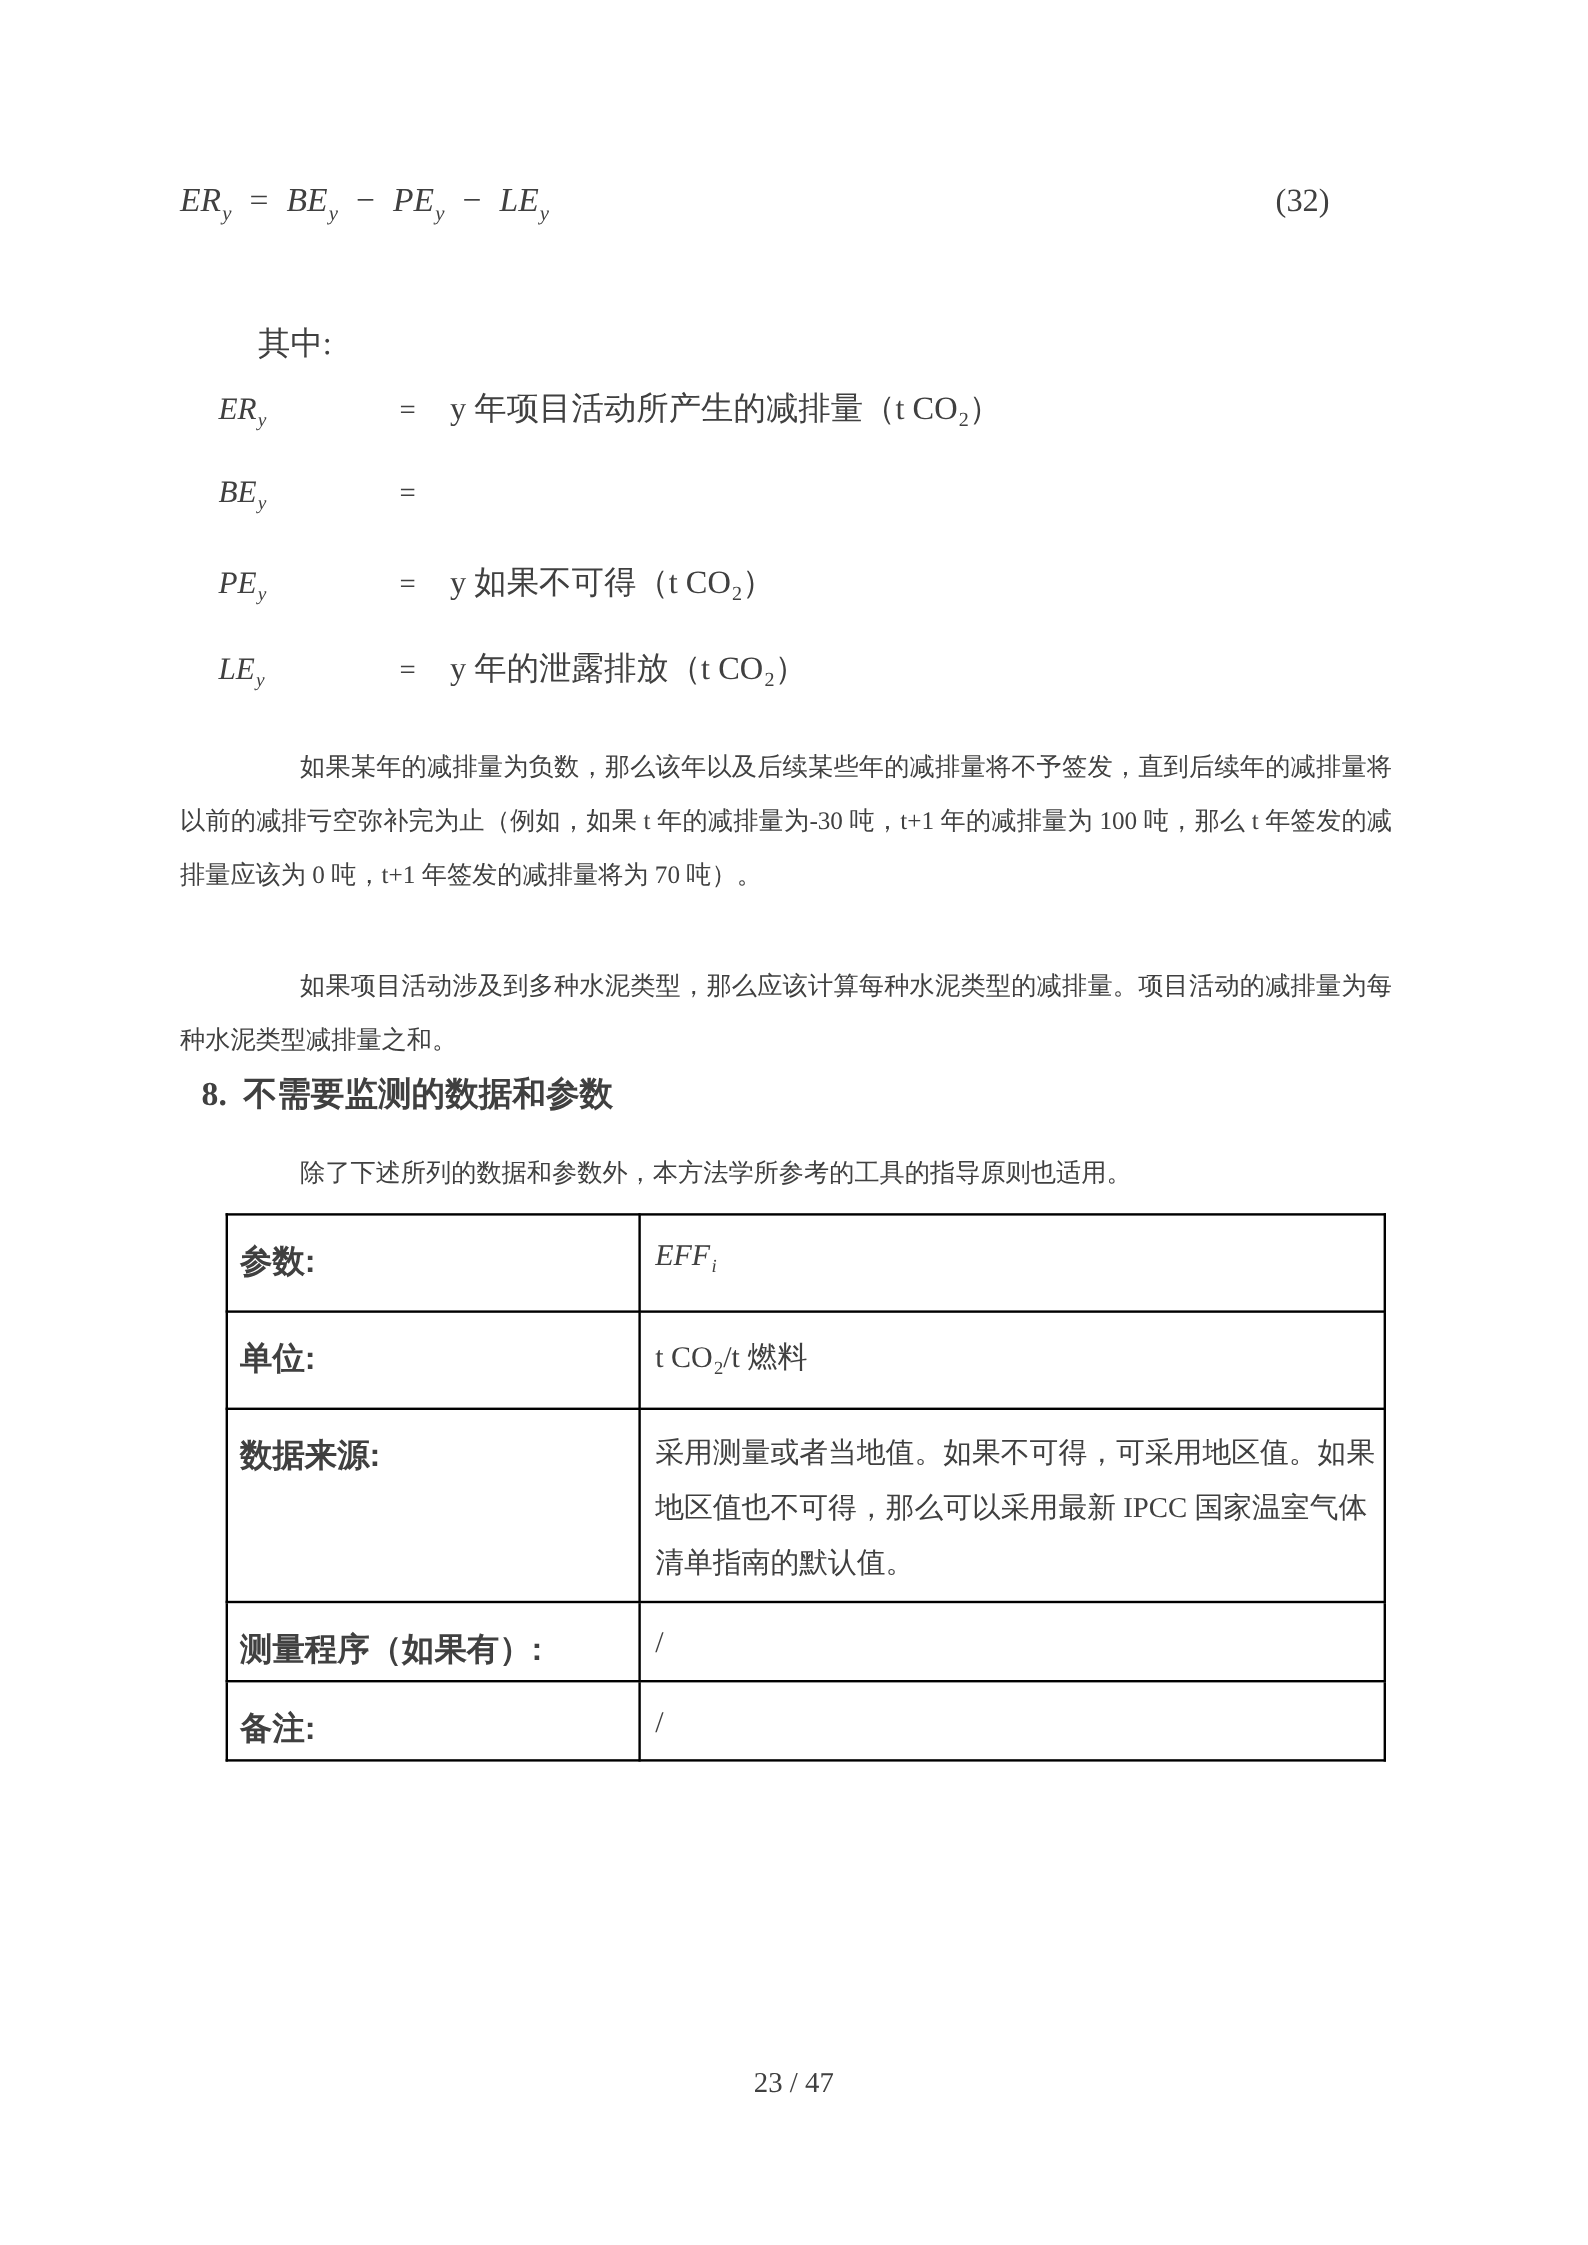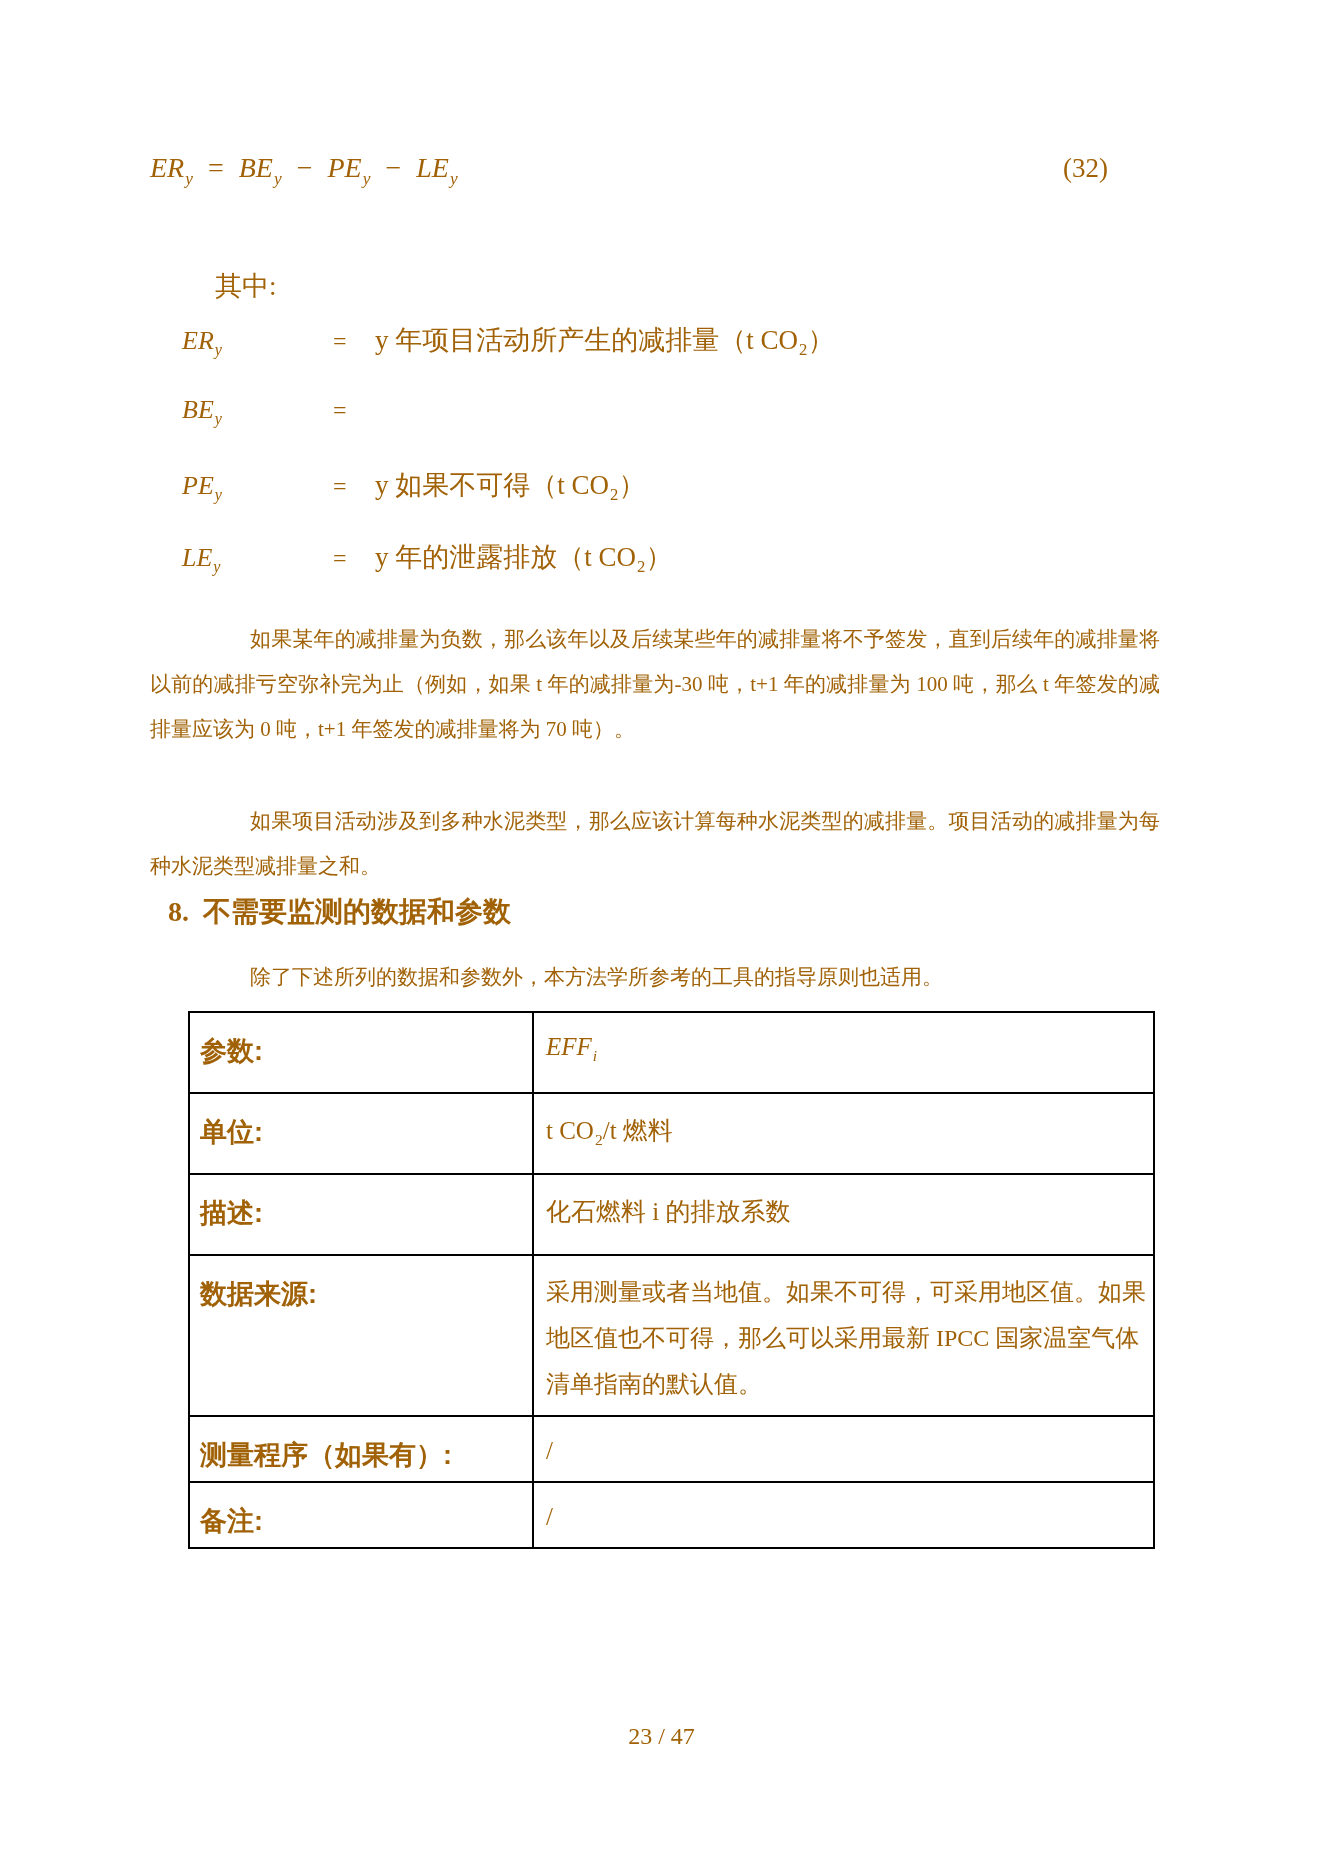--- a/index.html
+++ b/index.html
@@ -1,21 +1,21 @@
 <!DOCTYPE html>
 <html><head>
 <meta charset="utf-8">
 <style>
   html, body { margin: 0; padding: 0; background: #ffffff; }
   .page {
     position: relative;
     width: 1323px;
     height: 1871px;
     background: #ffffff;
-    color: #a16207;
+    color: #404040;
     font-family: "Liberation Serif", "DejaVu Serif", serif;
     overflow: hidden;
   }
   
   .eq-row {
     position: absolute;
     top: 152px; left: 150px; width: 1010px;
     display: flex; justify-content: space-between; align-items: baseline;
   }
   .math { font-size: 28px; }
@@ -147,24 +147,20 @@
       </colgroup>
     <tbody>
       <tr class="r-std">
         <td class="lcell">参数:</td>
         <td class="vcell"><span class="param-sym"><span>EFF</span><span class="sb it">i</span></span></td>
       </tr>
       <tr class="r-std">
         <td class="lcell">单位:</td>
         <td class="vcell"><span>t CO</span><span class="sb">2</span><span>/t 燃料</span></td>
       </tr>
-      <tr class="r-std">
-        <td class="lcell">描述:</td>
-        <td class="vcell">化石燃料 i 的排放系数</td>
-      </tr>
       <tr class="r-tall">
         <td class="lcell">数据来源:</td>
         <td class="vcell v-long">采用测量或者当地值。如果不可得，可采用地区值。如果地区值也不可得，那么可以采用最新 IPCC 国家温室气体清单指南的默认值。</td>
       </tr>
       <tr class="r-short">
         <td class="lcell">测量程序（如果有）:</td>
         <td class="vcell">/</td>
       </tr>
       <tr class="r-short">
         <td class="lcell">备注:</td>

